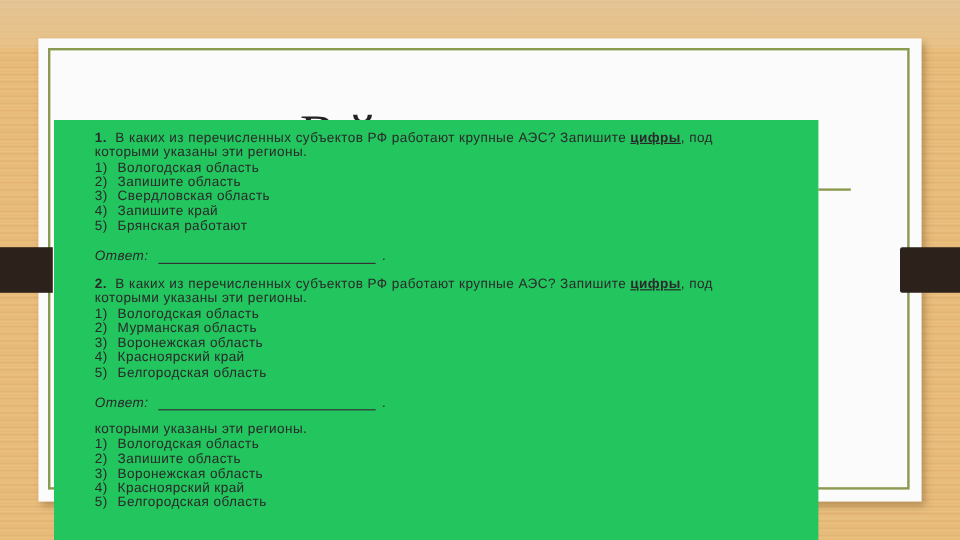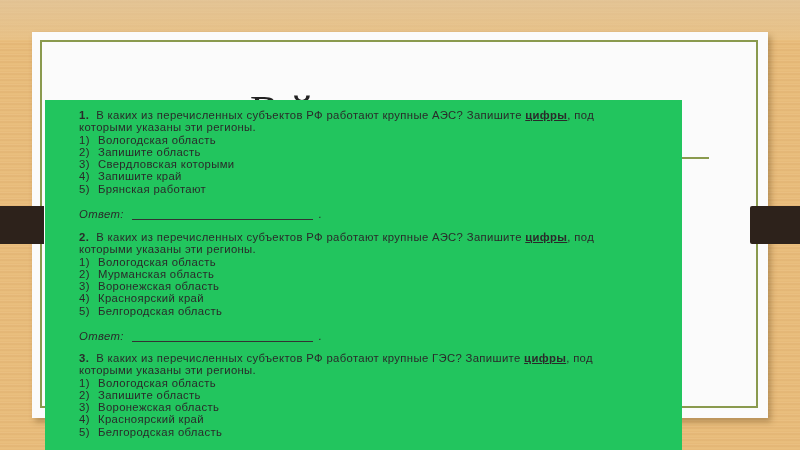--- a/index.html
+++ b/index.html
@@ -71,21 +71,21 @@
     <p class="opt">
         <span class="opt-num">1)</span>
         <span>Вологодская область</span>
       </p>
     <p class="opt">
         <span class="opt-num">2)</span>
         <span>Запишите область</span>
       </p>
     <p class="opt">
         <span class="opt-num">3)</span>
-        <span>Свердловская которыми</span>
+        <span>Свердловская область</span>
       </p>
     <p class="opt">
         <span class="opt-num">4)</span>
         <span>Запишите край</span>
       </p>
     <p class="opt">
         <span class="opt-num">5)</span>
         <span>Брянская работают</span>
       </p>
     <div class="answer">
@@ -119,21 +119,20 @@
         <span>Белгородская область</span>
       </p>
     <div class="answer">
       <span>Ответ:</span>
       <span class="answer-line"></span>
       <span>.</span>
     </div>
   </div>
 
   <div class="question" style="top:252px;">
-    <p class="q-head"><span class="q-num">3.</span><span>В каких из перечисленных субъектов РФ работают крупные ГЭС? Запишите </span><span class="q-bold">цифры</span><span>, под</span></p>
     <p class="q-head">которыми указаны эти регионы.</p>
     <p class="opt">
         <span class="opt-num">1)</span>
         <span>Вологодская область</span>
       </p>
     <p class="opt">
         <span class="opt-num">2)</span>
         <span>Запишите область</span>
       </p>
     <p class="opt">

